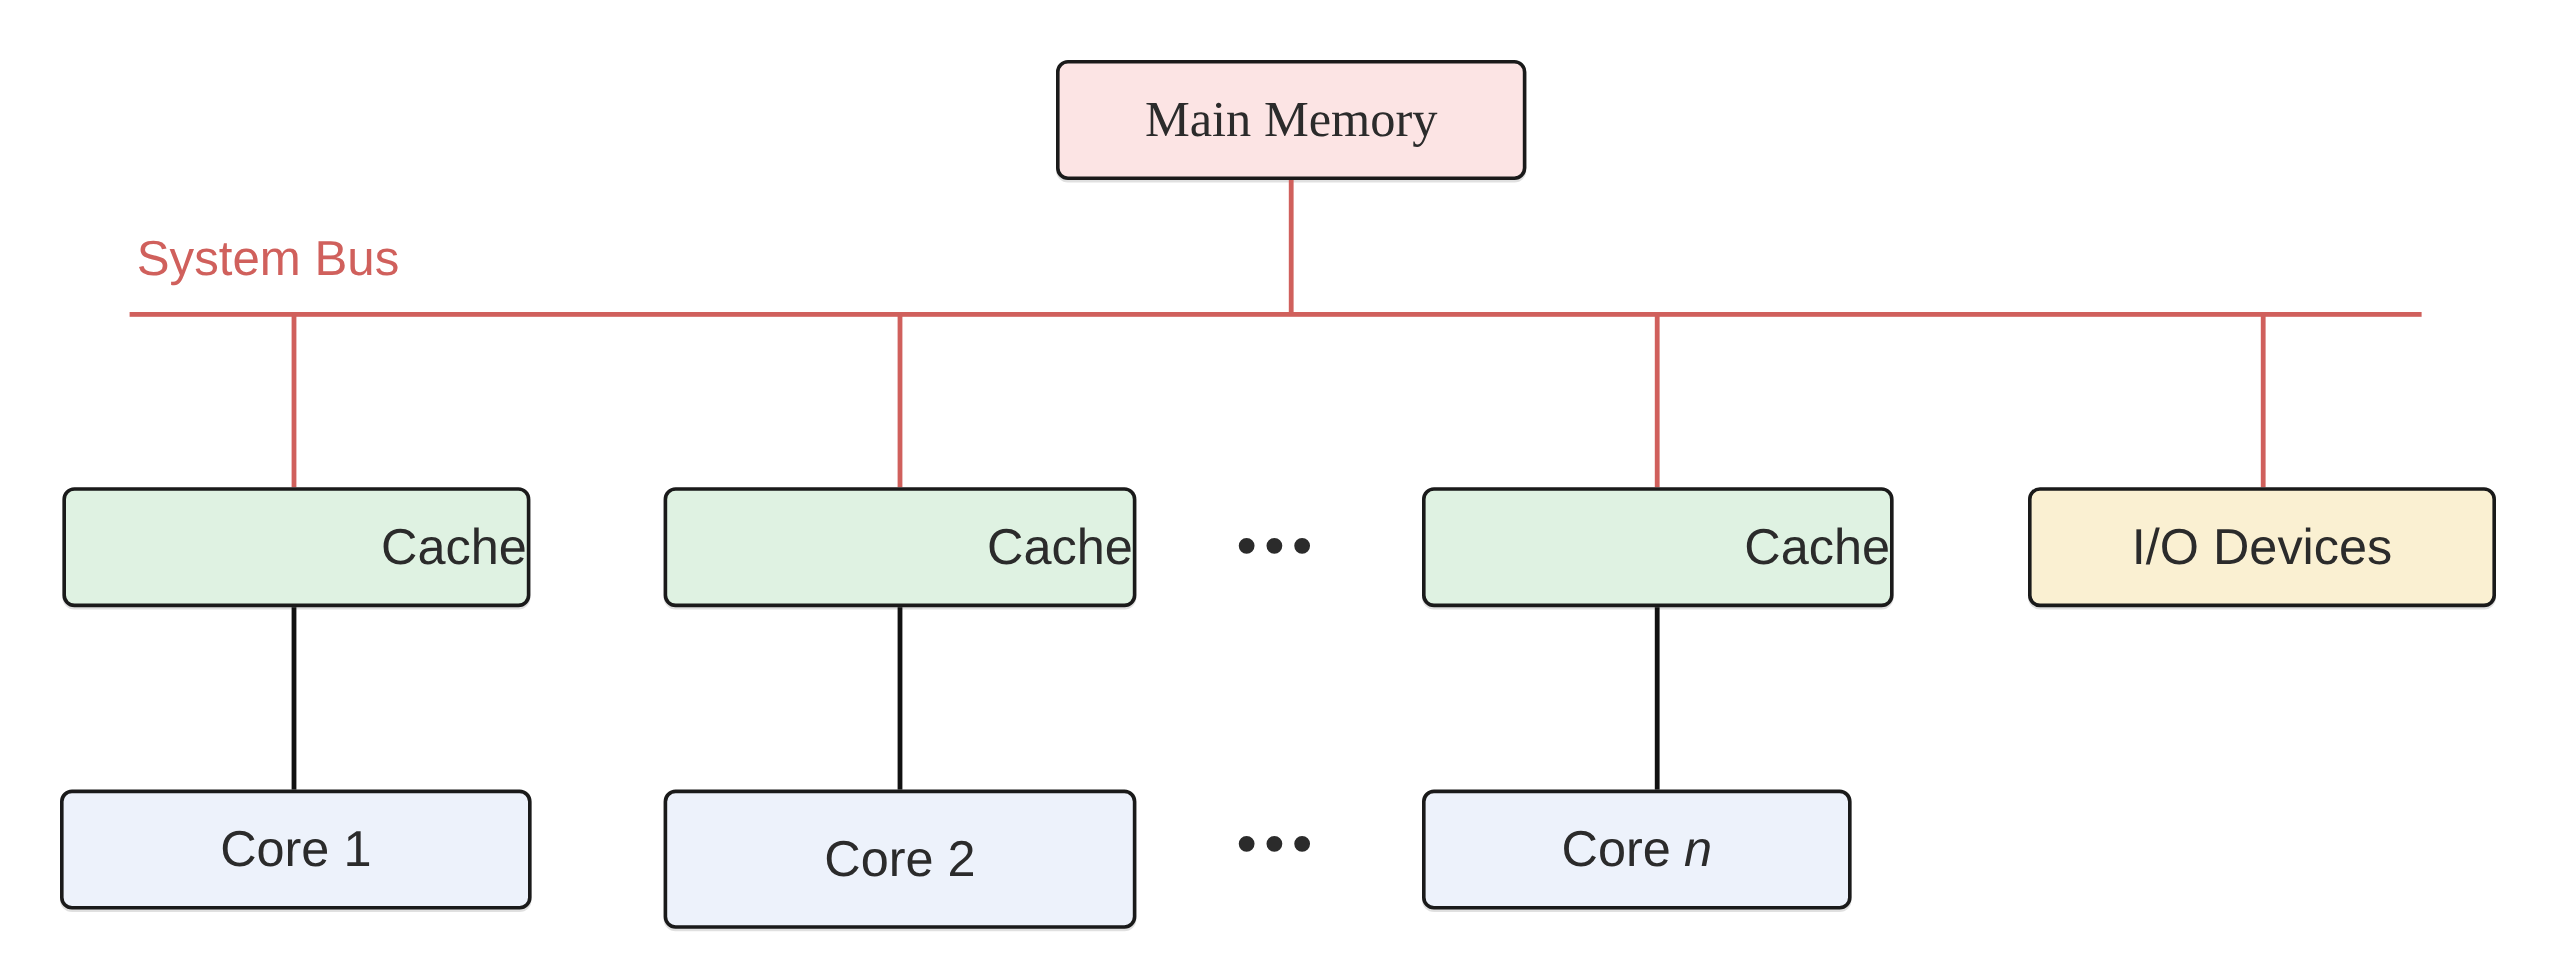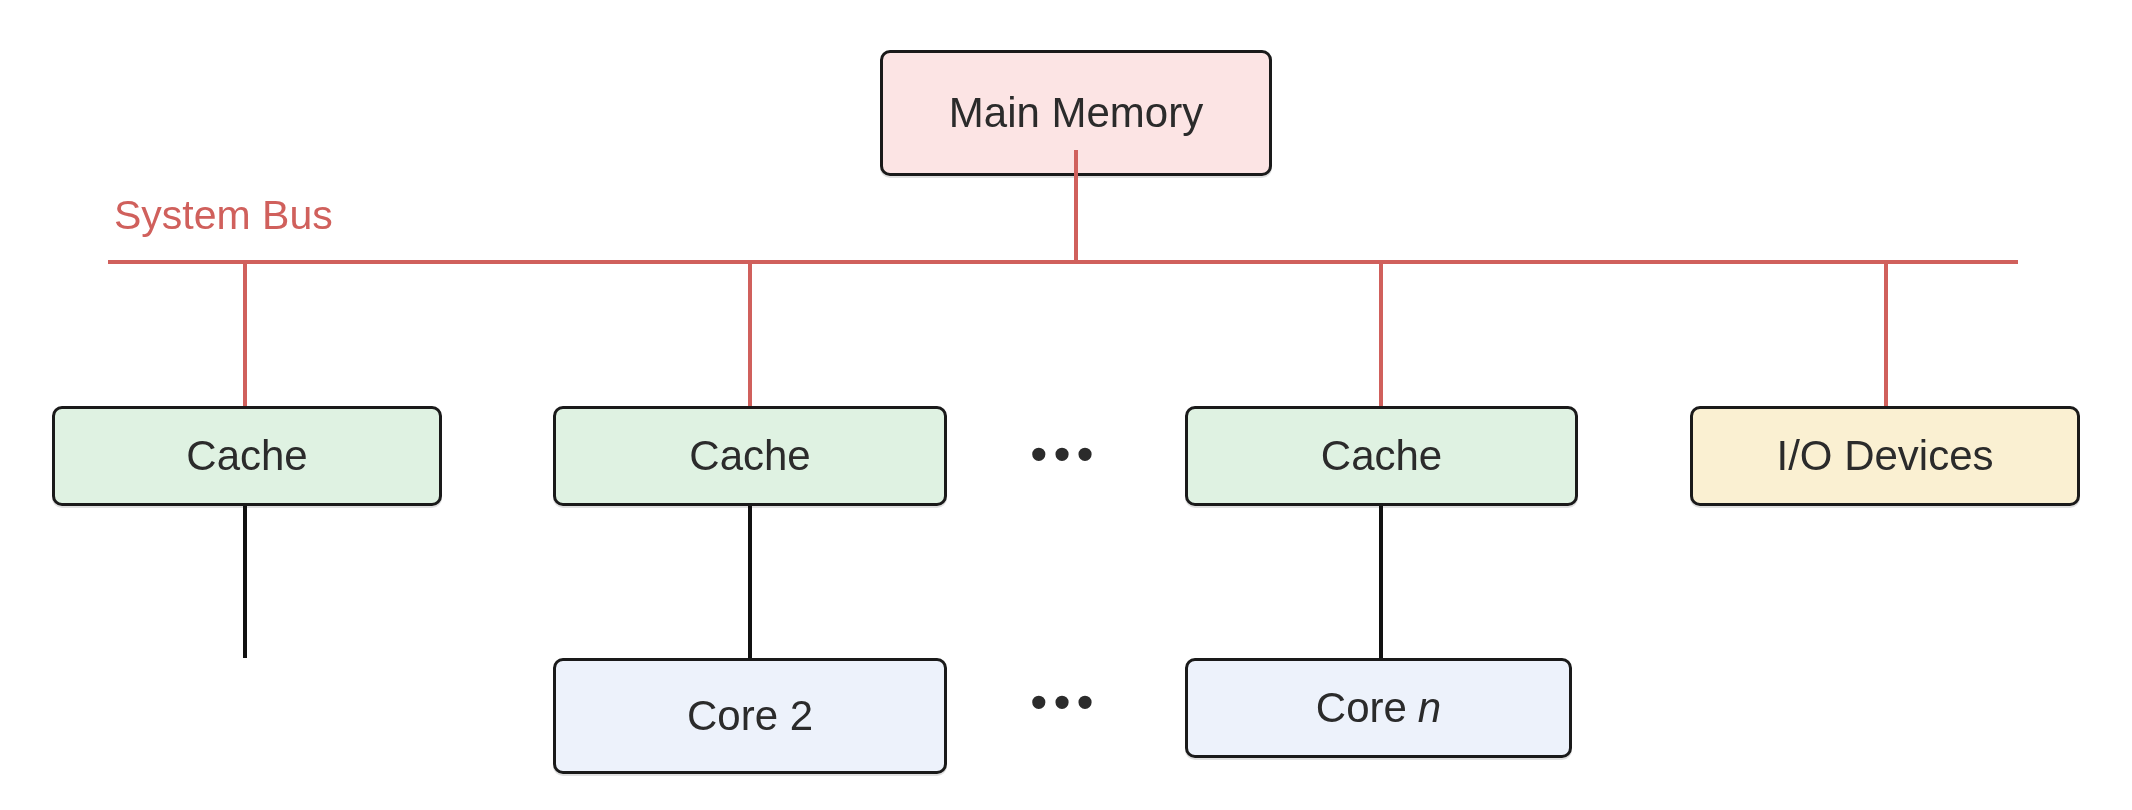--- a/index.html
+++ b/index.html
@@ -28,21 +28,21 @@
     border:3px solid var(--node-border);
     border-radius:10px;
     display:flex;align-items:center;justify-content:center;
     font-size:42px;
     color:var(--node-text);
     box-shadow:0 2px 0 rgba(0,0,0,0.12);
     white-space:nowrap;
   }
   .node .italic{font-style:italic;margin-left:11px;}
   .fill-pink{background:var(--main-memory-fill);}
-  .fill-green{background:var(--cache-fill);}
+  .fill-green{background:var(--cache-fill);justify-content:flex-end;}
   .fill-yellow{background:var(--io-fill);text-align:right;}
   .fill-blue{background:var(--core-fill);}
 
   .line{position:absolute;}
   .line.red{background:var(--bus-red);}
   .line.black{background:var(--link-black);}
   .h{height:4px;}
   .v{width:4px;}
 
   .bus-label{
@@ -59,21 +59,21 @@
     font-size:46px;font-weight:bold;
     letter-spacing:7px;text-indent:7px;
     color:var(--node-text);
   }
 </style>
 </head>
 <body>
 
 <div class="canvas">
 
-  <div class="node fill-pink" style="left:880px;top:50px;width:392px;height:126px;">
+  <div class="node fill-pink" style="left:880px;top:50px;width:392px;height:100px;font-family:Liberation Serif, serif;">
     <span>Main Memory</span>
   </div>
 
   <div class="line v red" style="left:1074px;top:150px;height:112px;"></div>
 
   <div class="bus-label">System Bus</div>
 
   <div class="line h red" style="left:108px;top:260px;width:1910px;"></div>
 
   <div class="line v red" style="left:243px;top:262px;height:144px;"></div>
@@ -92,22 +92,25 @@
     <span>Cache</span>
   </div>
   <div class="node fill-yellow" style="left:1690px;top:406px;width:390px;height:100px;">
     <span>I/O Devices</span>
   </div>
 
   <div class="line v black" style="left:243px;top:506px;height:152px;"></div>
   <div class="line v black" style="left:748px;top:506px;height:152px;"></div>
   <div class="line v black" style="left:1379px;top:506px;height:152px;"></div>
 
+  <div class="node fill-blue" style="left:50px;top:658px;width:393px;height:100px;">
+    <span>Core 1</span>
+  </div>
   <div class="node fill-blue" style="left:553px;top:658px;width:394px;height:116px;">
     <span>Core 2</span>
   </div>
   <div class="ellipsis" style="left:997px;top:652px;">•••</div>
-  <div class="node fill-blue" style="left:1185px;top:658px;width:387px;height:100px;">
+  <div class="node fill-blue" style="left:1185px;top:658px;width:358px;height:100px;">
     <span>Core</span>
       <span class="italic">n</span>
   </div>
 
 </div>
 
 </body></html>

